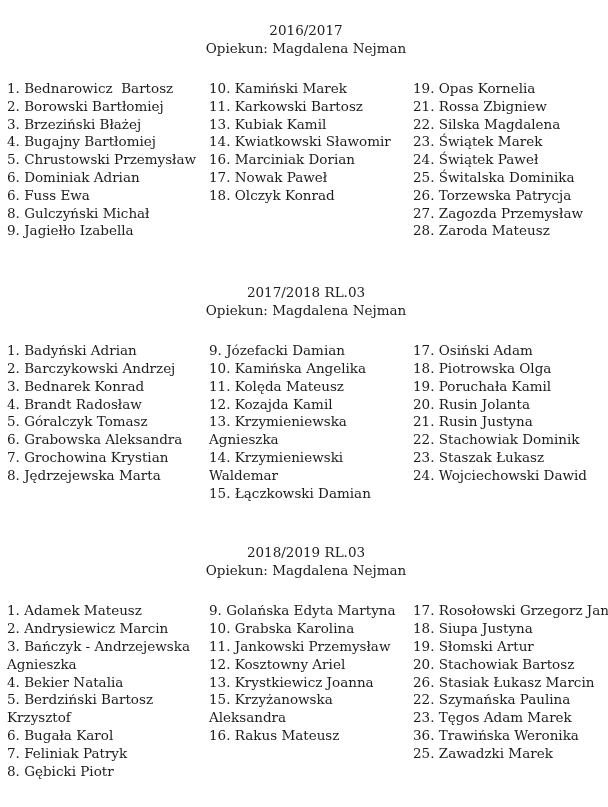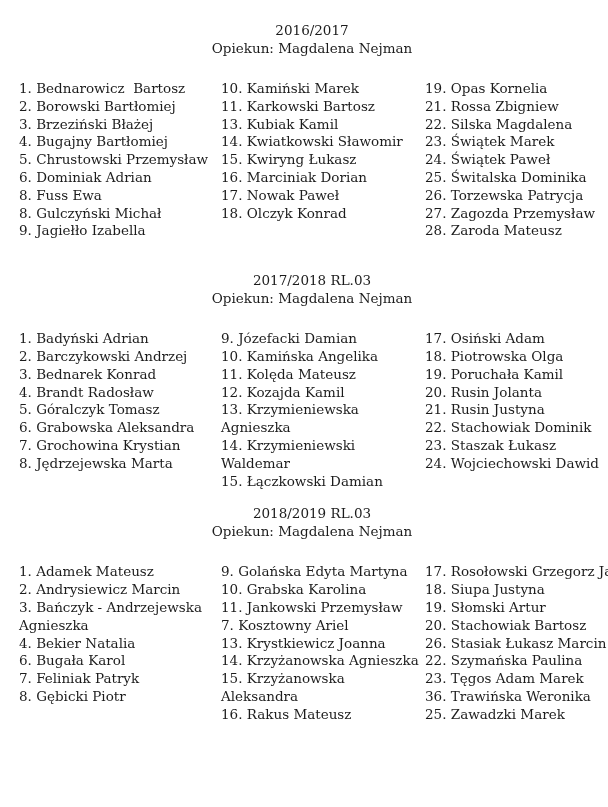--- a/index.html
+++ b/index.html
@@ -8,25 +8,25 @@
     height: 807px;
     background: #ffffff;
     color: #1c1c1c;
     font-family: "DejaVu Serif", serif;
     overflow: hidden;
   }
   .page {
     box-sizing: border-box;
     width: 608px;
     height: 807px;
-    padding: 21px 0 0 19px;
+    padding: 21px 0 0 7px;
   }
   .class-section { margin: 0; }
-  .class-section:nth-of-type(2) { margin-top: 31px; }
-  .class-section:nth-of-type(3) { margin-top: 14px; }
+  .class-section:nth-of-type(2) { margin-top: 43px; }
+  .class-section:nth-of-type(3) { margin-top: 41px; }
   .section-title,
   .section-subtitle {
     text-align: center;
     font-size: 13.5px;
     line-height: 18px;
     font-weight: normal;
     margin: 0 3px 0 0;
   }
   .columns {
     display: grid;
@@ -53,31 +53,30 @@
         <div class="columns">
 
         <div class="column">
 
             <div class="student-item">1. Bednarowicz  Bartosz</div>
             <div class="student-item">2. Borowski Bartłomiej</div>
             <div class="student-item">3. Brzeziński Błażej</div>
             <div class="student-item">4. Bugajny Bartłomiej</div>
             <div class="student-item">5. Chrustowski Przemysław</div>
             <div class="student-item">6. Dominiak Adrian</div>
-            <div class="student-item">8. Fuss Ewa</div>
+            <div class="student-item">6. Fuss Ewa</div>
             <div class="student-item">8. Gulczyński Michał</div>
             <div class="student-item">9. Jagiełło Izabella</div>
           </div>
           <div class="column">
 
             <div class="student-item">10. Kamiński Marek</div>
             <div class="student-item">11. Karkowski Bartosz</div>
             <div class="student-item">13. Kubiak Kamil</div>
             <div class="student-item">14. Kwiatkowski Sławomir</div>
-            <div class="student-item">15. Kwiryng Łukasz</div>
             <div class="student-item">16. Marciniak Dorian</div>
             <div class="student-item">17. Nowak Paweł</div>
             <div class="student-item">18. Olczyk Konrad</div>
           </div>
           <div class="column">
 
             <div class="student-item">19. Opas Kornelia</div>
             <div class="student-item">21. Rossa Zbigniew</div>
             <div class="student-item">22. Silska Magdalena</div>
             <div class="student-item">23. Świątek Marek</div>
@@ -135,32 +134,33 @@
         <h3 class="section-subtitle">Opiekun: Magdalena Nejman</h3>
         <div class="columns">
 
         <div class="column">
 
             <div class="student-item">1. Adamek Mateusz</div>
             <div class="student-item">2. Andrysiewicz Marcin</div>
             <div class="student-item">3. Bańczyk - Andrzejewska
 Agnieszka</div>
             <div class="student-item">4. Bekier Natalia</div>
+            <div class="student-item">5. Berdziński Bartosz
+Krzysztof</div>
             <div class="student-item">6. Bugała Karol</div>
             <div class="student-item">7. Feliniak Patryk</div>
             <div class="student-item">8. Gębicki Piotr</div>
           </div>
           <div class="column">
 
             <div class="student-item">9. Golańska Edyta Martyna</div>
             <div class="student-item">10. Grabska Karolina</div>
             <div class="student-item">11. Jankowski Przemysław</div>
-            <div class="student-item">7. Kosztowny Ariel</div>
+            <div class="student-item">12. Kosztowny Ariel</div>
             <div class="student-item">13. Krystkiewicz Joanna</div>
-            <div class="student-item">14. Krzyżanowska Agnieszka</div>
             <div class="student-item">15. Krzyżanowska
 Aleksandra</div>
             <div class="student-item">16. Rakus Mateusz</div>
           </div>
           <div class="column">
 
             <div class="student-item">17. Rosołowski Grzegorz Jan</div>
             <div class="student-item">18. Siupa Justyna</div>
             <div class="student-item">19. Słomski Artur</div>
             <div class="student-item">20. Stachowiak Bartosz</div>

